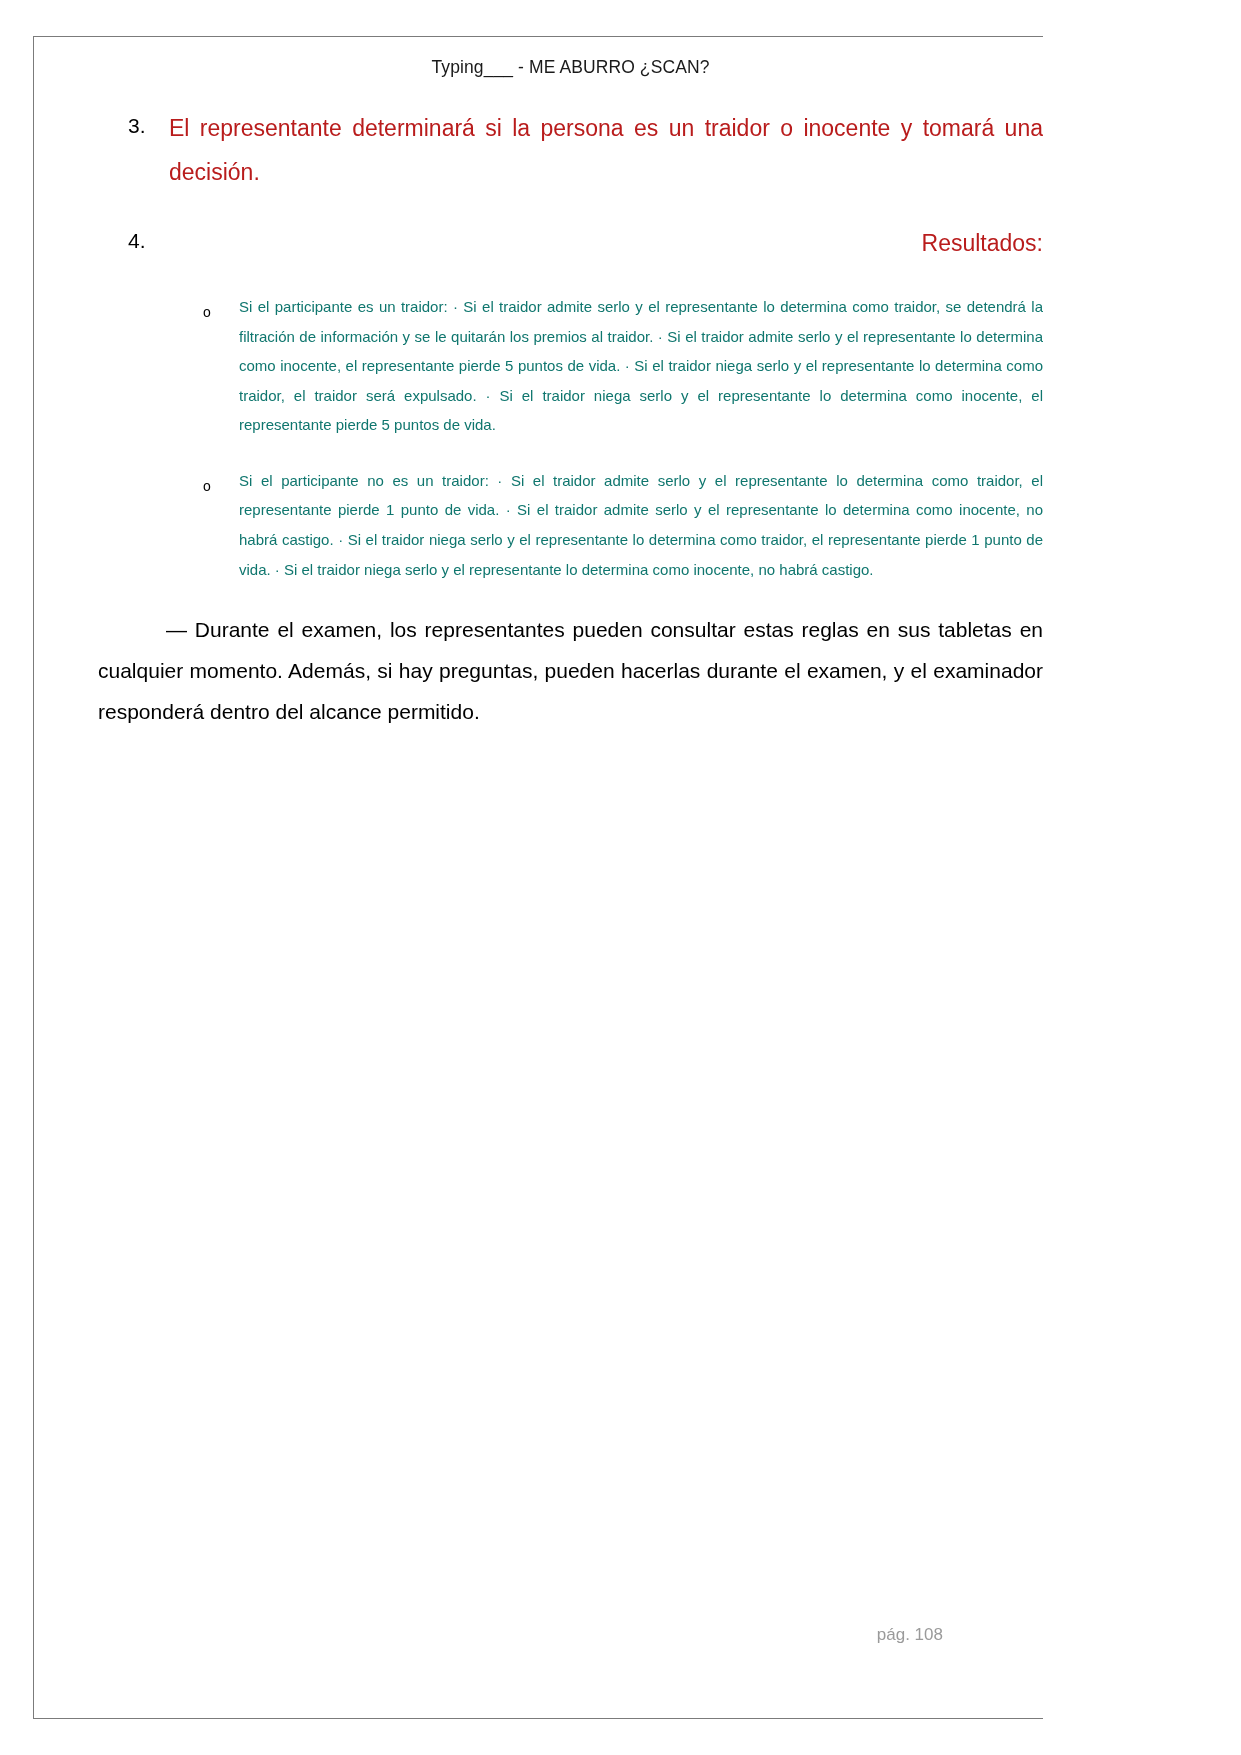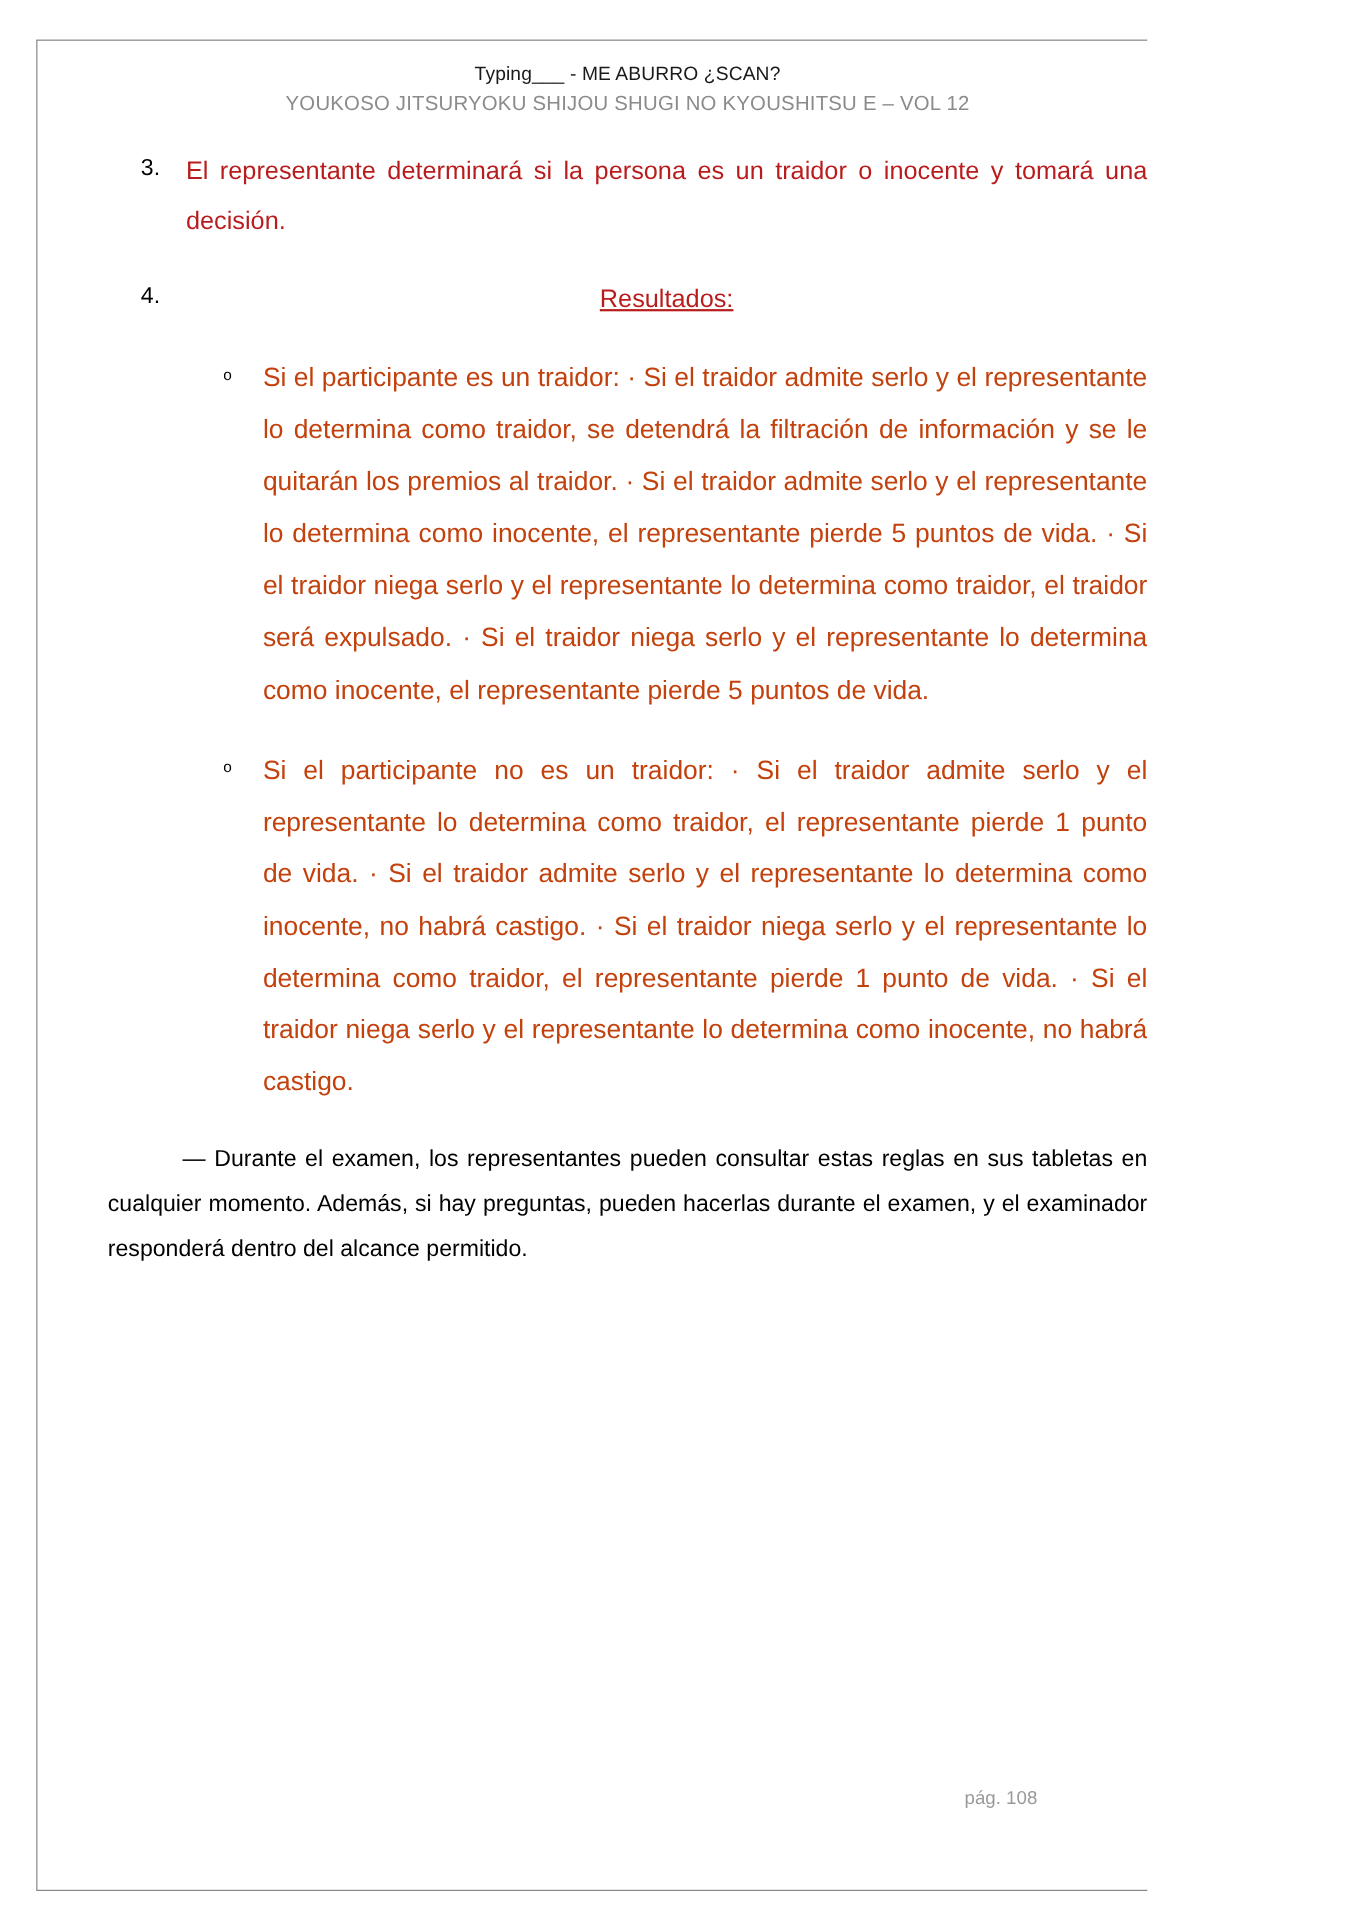--- a/index.html
+++ b/index.html
@@ -65,44 +65,43 @@
   }
   .num-text {
     flex: 1 1 auto;
     font-size: 23px;
     color: #b91c1c;
     line-height: 1.95;
     text-align: justify;
     text-justify: inter-word;
   }
   .num-text.nojustify {
-    text-align: center;
-    text-decoration: underline;
+    text-align: right;
   }
   .sub-list {
     margin: 0 0 0 0;
     padding: 0;
   }
   .sub-item {
     display: flex;
     align-items: flex-start;
     margin: 0 0 26px 0;
     padding-left: 105px;
   }
   .sub-marker {
     flex: 0 0 auto;
     width: 36px;
     font-size: 14px;
     color: #000;
     line-height: 2.88;
   }
   .sub-text {
     flex: 1 1 auto;
-    font-size: 24px;
-    color: #c2410c;
+    font-size: 15px;
+    color: #0f766e;
     line-height: 1.97;
     text-align: justify;
     text-justify: inter-word;
   }
   .para {
     font-size: 21px;
     color: #000;
     line-height: 1.95;
     text-align: justify;
     text-justify: inter-word;
@@ -125,21 +124,20 @@
 <body>
 
 <div class="page">
 
   <div class="page-border"></div>
 
   <div class="content">
 
     <div class="header">
       <div class="header-line1">Typing___ - ME ABURRO ¿SCAN?</div>
-      <div class="header-line2">YOUKOSO JITSURYOKU SHIJOU SHUGI NO KYOUSHITSU E – VOL 12</div>
     </div>
 
     <div class="num-item">
       <div class="num-marker">3.</div>
       <div class="num-text">El representante determinará si la persona es un traidor o inocente y tomará una decisión.</div>
     </div>
 
     <div class="num-item">
       <div class="num-marker">4.</div>
       <div class="num-text nojustify">Resultados:</div>

